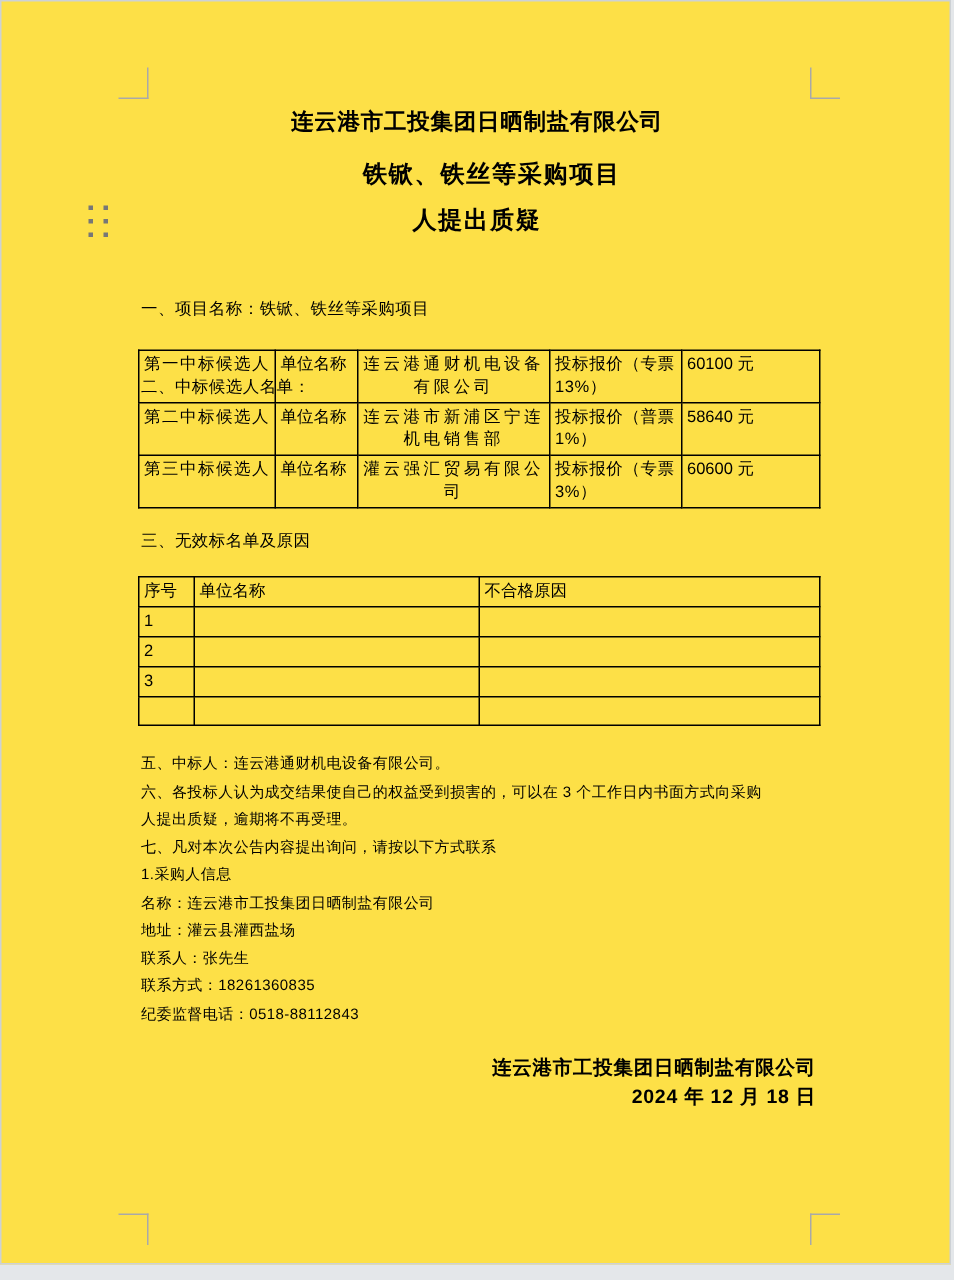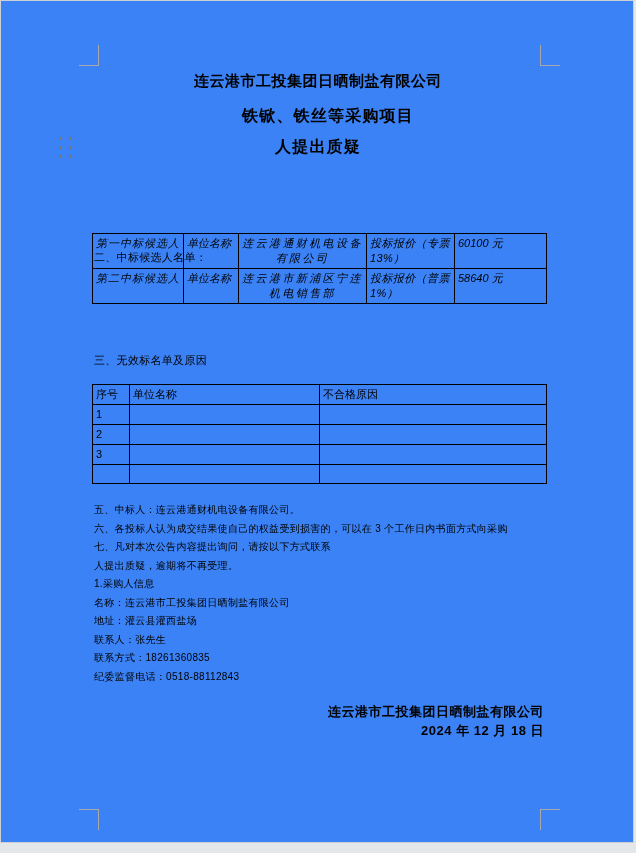--- a/index.html
+++ b/index.html
@@ -4,21 +4,21 @@
 <style>
   html,body { margin:0; padding:0; }
   body {
     width:636px; height:853px; position:relative; overflow:hidden;
     background:#e4e7ea;
     font-family:"Liberation Sans","DejaVu Sans",sans-serif;
     color:#000;
   }
   .page {
     position:absolute; left:0; top:9; width:634px; height:843px;
-    background:#3b82f6; border:1px solid #cdd1d5; box-sizing:border-box;padding-left:36px;
+    background:#fde047; border:1px solid #cdd1d5; box-sizing:border-box;padding-left:36px;
   }
   
   .crop { position:absolute; width:19px; height:20px; }
   .crop.tl { left:78px; top:44px;  border-right:1px solid #a9a9a9; border-bottom:1px solid #a9a9a9; }
   .crop.tr { left:539px; top:44px; border-left:1px solid #a9a9a9;  border-bottom:1px solid #a9a9a9; }
   .crop.bl { left:78px; top:808px; border-right:1px solid #a9a9a9; border-top:1px solid #a9a9a9; }
   .crop.br { left:539px; top:808px; border-left:1px solid #a9a9a9; border-top:1px solid #a9a9a9; }
   
   .handle { position:absolute; left:58px; top:136px; width:14px; height:22px;
     display:grid; grid-template-columns:3px 3px; grid-template-rows:3px 3px 3px;
@@ -32,21 +32,21 @@
 
   .line { position:absolute; left:93px; font-size:11px; letter-spacing:0.3px; white-space:nowrap; }
   .intro1 { top:197px; }
   .intro2 { top:215px;margin-top:34px; }
   .sec3   { top:352px; }
 
   table { border-collapse:collapse; table-layout:fixed; position:absolute; }
   td,th { border:1px solid #000; font-size:11px; font-weight:normal; text-align:left;
           vertical-align:top; padding:2px 3px; line-height:15px; overflow:hidden; }
   .tbl1 { left:91px; top:232px; width:454px; }
-  .tbl1 tr { height:33px;font-style:italic; }
+  .tbl1 tr { height:33px; }
   .tbl1 .rank    { letter-spacing:1px; }
   .tbl1 .company { letter-spacing:2.4px;text-align:center; }
   .tbl1 .pricelb { letter-spacing:0.4px; }
   .tbl2 { left:91px; top:383px; width:454px;border-radius:15px; }
 
   .bodylines { position:absolute; left:93px; top:500px; width:460px; }
   .bodylines div { font-size:10px; line-height:18.5px; height:18.5px; letter-spacing:0.3px; white-space:nowrap; }
 
   .signature { position:absolute; right:89px; top:701px; text-align:right;
     font-size:13px; font-weight:bold; letter-spacing:0.5px; }
@@ -68,20 +68,21 @@
       <span></span>
       <span></span>
       <span></span>
       <span></span>
   </div>
 
   <div class="title t1">连云港市工投集团日晒制盐有限公司</div>
   <div class="title t2">铁锨、铁丝等采购项目</div>
   <div class="title t3">人提出质疑</div>
 
+  <div class="line intro1">一、项目名称：铁锨、铁丝等采购项目</div>
   <div class="line intro2">二、中标候选人名单：</div>
 
   <table class="tbl1">
     <colgroup>
         <col style="width:91px">
         <col style="width:55px">
         <col style="width:128px">
         <col style="width:88px">
         <col style="width:92px">
       </colgroup>
@@ -92,20 +93,27 @@
       <td class="company">连云港通财机电设备有限公司</td>
       <td class="pricelb">投标报价（专票13%）</td>
       <td>60100 元</td>
     </tr>
     <tr>
       <td class="rank">第二中标候选人</td>
       <td>单位名称</td>
       <td class="company">连云港市新浦区宁连机电销售部</td>
       <td class="pricelb">投标报价（普票1%）</td>
       <td>58640 元</td>
+    </tr>
+    <tr>
+      <td class="rank">第三中标候选人</td>
+      <td>单位名称</td>
+      <td class="company">灌云强汇贸易有限公司</td>
+      <td class="pricelb">投标报价（专票3%）</td>
+      <td>60600 元</td>
     </tr>
   </tbody>
     </table>
 
   <div class="line sec3">三、无效标名单及原因</div>
 
   <table class="tbl2">
     <colgroup>
         <col style="width:37px">
         <col style="width:190px">
@@ -136,22 +144,22 @@
       <td></td>
       <td></td>
       <td></td>
     </tr>
   </tbody>
     </table>
 
   <div class="bodylines">
     <div>五、中标人：连云港通财机电设备有限公司。</div>
     <div>六、各投标人认为成交结果使自己的权益受到损害的，可以在 3 个工作日内书面方式向采购</div>
+    <div>人提出质疑，逾期将不再受理。</div>
     <div>七、凡对本次公告内容提出询问，请按以下方式联系</div>
-    <div>人提出质疑，逾期将不再受理。</div>
     <div>1.采购人信息</div>
     <div>名称：连云港市工投集团日晒制盐有限公司</div>
     <div>地址：灌云县灌西盐场</div>
     <div>联系人：张先生</div>
     <div>联系方式：18261360835</div>
     <div>纪委监督电话：0518-88112843</div>
   </div>
 
   <div class="signature">
     <div>连云港市工投集团日晒制盐有限公司</div>

